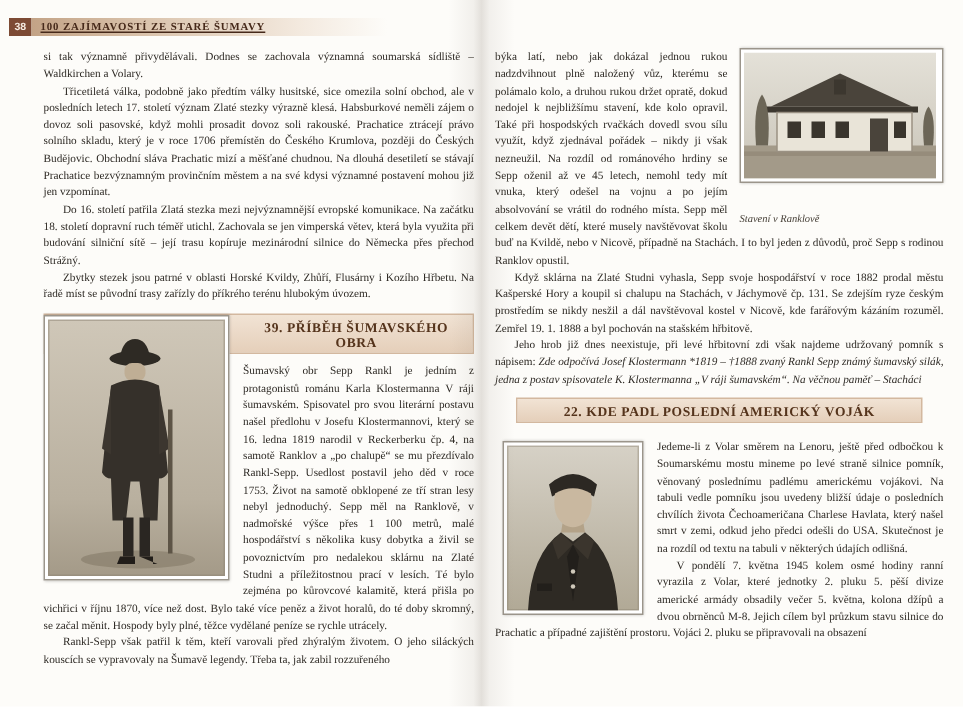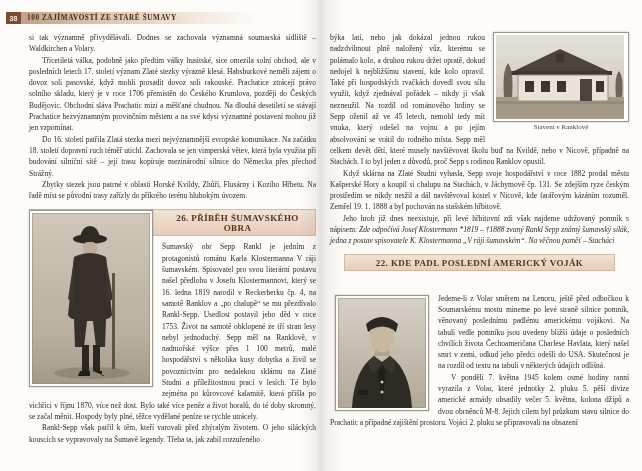--- a/index.html
+++ b/index.html
@@ -13,40 +13,40 @@
   .page-right{padding:32px 13px 0 9px;}
   .gutter{position:absolute;left:299px;top:0;width:44px;height:471px;pointer-events:none;z-index:5;
     background:linear-gradient(to right,rgba(90,75,60,0) 0%,rgba(90,75,60,0.07) 38%,rgba(90,75,60,0.16) 50%,rgba(90,75,60,0.07) 62%,rgba(90,75,60,0) 100%);}
   
   .runhead{position:absolute;top:12px;height:12px;display:flex;align-items:stretch;z-index:3;}
   .runhead-left{left:6px;width:252px;}
   .runhead-right{right:6px;width:252px;flex-direction:row-reverse;}
   .pagenum{width:15px;background:#7d4b35;color:#f6ece2;font-family:"Liberation Sans",sans-serif;
     font-size:7px;font-weight:bold;display:flex;align-items:center;justify-content:center;}
   .runbar{flex:1;display:flex;align-items:center;font-family:"Liberation Serif",serif;
-    font-size:7.2px;font-weight:bold;letter-spacing:0.6px;color:#46291a;white-space:nowrap;}
+    font-size:7.2px;font-weight:bold;letter-spacing:0.6px;color:#46291a;white-space:nowrap;text-decoration:underline;}
   .runbar-left{background:linear-gradient(to right,#c3a386 0%,#dcc6b0 35%,#f3e9de 75%,rgba(243,233,222,0) 100%);padding-left:6px;}
   .runbar-right{background:linear-gradient(to left,#c3a386 0%,#dcc6b0 35%,#f3e9de 75%,rgba(243,233,222,0) 100%);justify-content:flex-end;padding-right:6px;}
   
   p{margin:0;font-size:7.5px;line-height:11.3px;text-align:justify;}
   p.ind{text-indent:13px;}
   .flow{position:relative;}
   .flow::after{content:"";display:block;clear:both;}
   
   .hbox{background:linear-gradient(#f1e3d4,#e5cfba);border:1px solid #d3b89f;
     color:#55341c;font-weight:bold;font-size:9px;letter-spacing:0.4px;text-align:center;
     padding:3px 2px 2px;margin:3px 0 5px;}
-  .hbox-22{margin:7px 14px 22px 14px;}
+  .hbox-22{margin:7px 14px 10px 14px;}
   
   .photo{background:#fff;border:1px solid #9b958b;box-shadow:0 0 2px rgba(0,0,0,0.25);padding:2px;box-sizing:border-box;}
   .photo svg{display:block;}
   .photo1wrap{float:left;margin:1px 9px 3px 0;}
   .photo2wrap{float:right;margin:0 0 3px 8px;width:136px;}
   .photo3wrap{float:left;margin:2px 9px 2px 5px;}
-  .caption{font-size:7px;color:#474038;margin-top:1px;line-height:9px;text-align:center;}
+  .caption{font-size:7px;font-style:italic;color:#474038;margin-top:20px;line-height:9px;text-align:left;}
   .italic{font-style:italic;}
   .spacer6{height:5px;}
 </style>
 </head>
 <body>
 
 <div class="spread">
 
   <div class="page page-left">
 
@@ -83,21 +83,21 @@
           <path d="M42 46 l-6 40 l6 4 Z" fill="#3c362f"></path>
           <path d="M74 46 l7 40 l-7 4 Z" fill="#3c362f"></path>
           <rect x="50" y="132" width="7" height="26" fill="#2a2622"></rect>
           <rect x="61" y="132" width="7" height="26" fill="#2a2622"></rect>
           <path d="M48 158 h10 v5 h-12 Z" fill="#211d19"></path>
           <path d="M61 158 h9 v5 h3 Z" fill="#211d19"></path>
           <rect x="80" y="60" width="3" height="96" fill="#5d5446"></rect>
         </svg>
       </div>
 
-      <div class="hbox">26. PŘÍBĚH ŠUMAVSKÉHO OBRA</div>
+      <div class="hbox">39. PŘÍBĚH ŠUMAVSKÉHO OBRA</div>
 
       <p>Šumavský obr Sepp Rankl je jedním z protagonistů románu Karla Klostermanna V ráji šumavském. Spisovatel pro svou literární postavu našel předlohu v Josefu Klostermannovi, který se 16. ledna 1819 narodil v Reckerberku čp. 4, na samotě Ranklov a „po chalupě“ se mu přezdívalo Rankl-Sepp. Usedlost postavil jeho děd v roce 1753. Život na samotě obklopené ze tří stran lesy nebyl jednoduchý. Sepp měl na Ranklově, v nadmořské výšce přes 1 100 metrů, malé hospodářství s několika kusy dobytka a živil se povoznictvím pro nedalekou sklárnu na Zlaté Studni a příležitostnou prací v lesích. Té bylo zejména po kůrovcové kalamitě, která přišla po vichřici v říjnu 1870, více než dost. Bylo také více peněz a život horalů, do té doby skromný, se začal měnit. Hospody byly plné, těžce vydělané peníze se rychle utrácely.</p>
       <p class="ind">Rankl-Sepp však patřil k těm, kteří varovali před zhýralým životem. O jeho siláckých kouscích se vypravovaly na Šumavě legendy. Třeba ta, jak zabil rozzuřeného</p>
     </div>
   </div>
 
   <div class="page page-right">
 
 
     <div class="flow">

